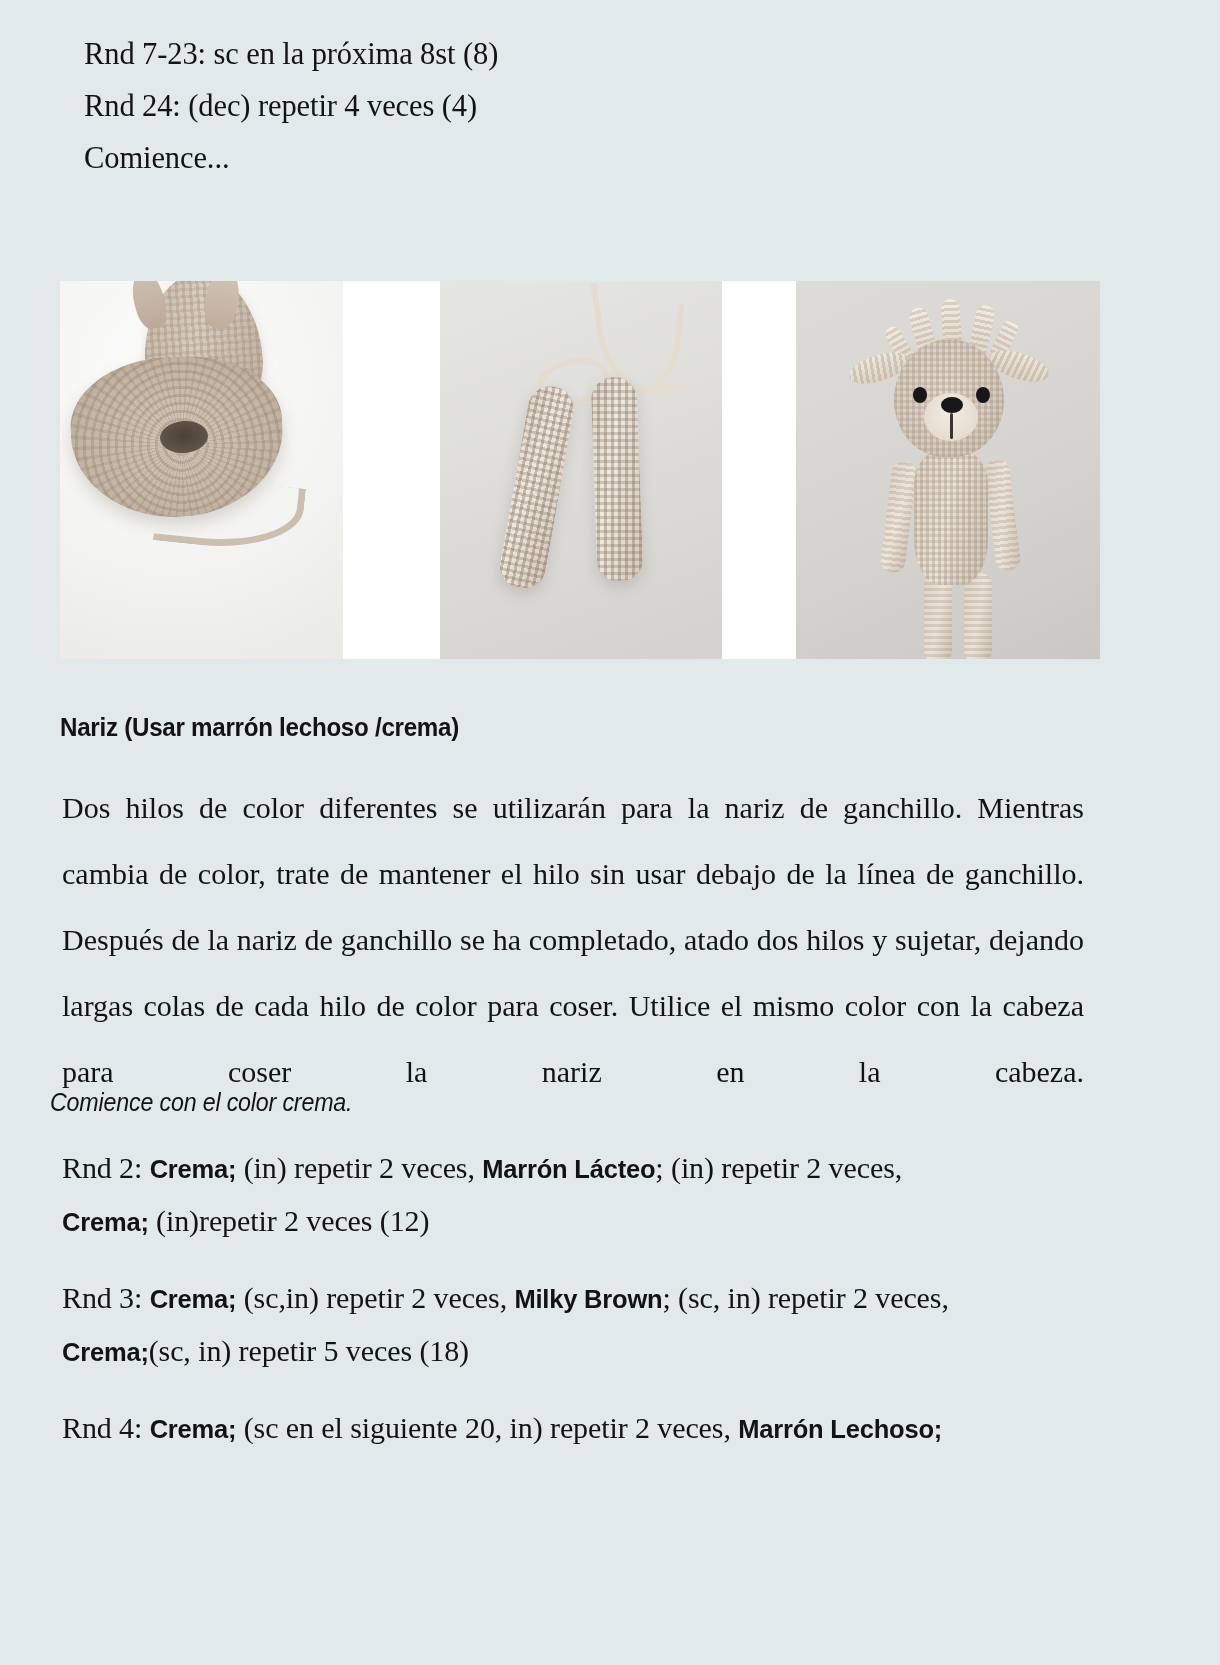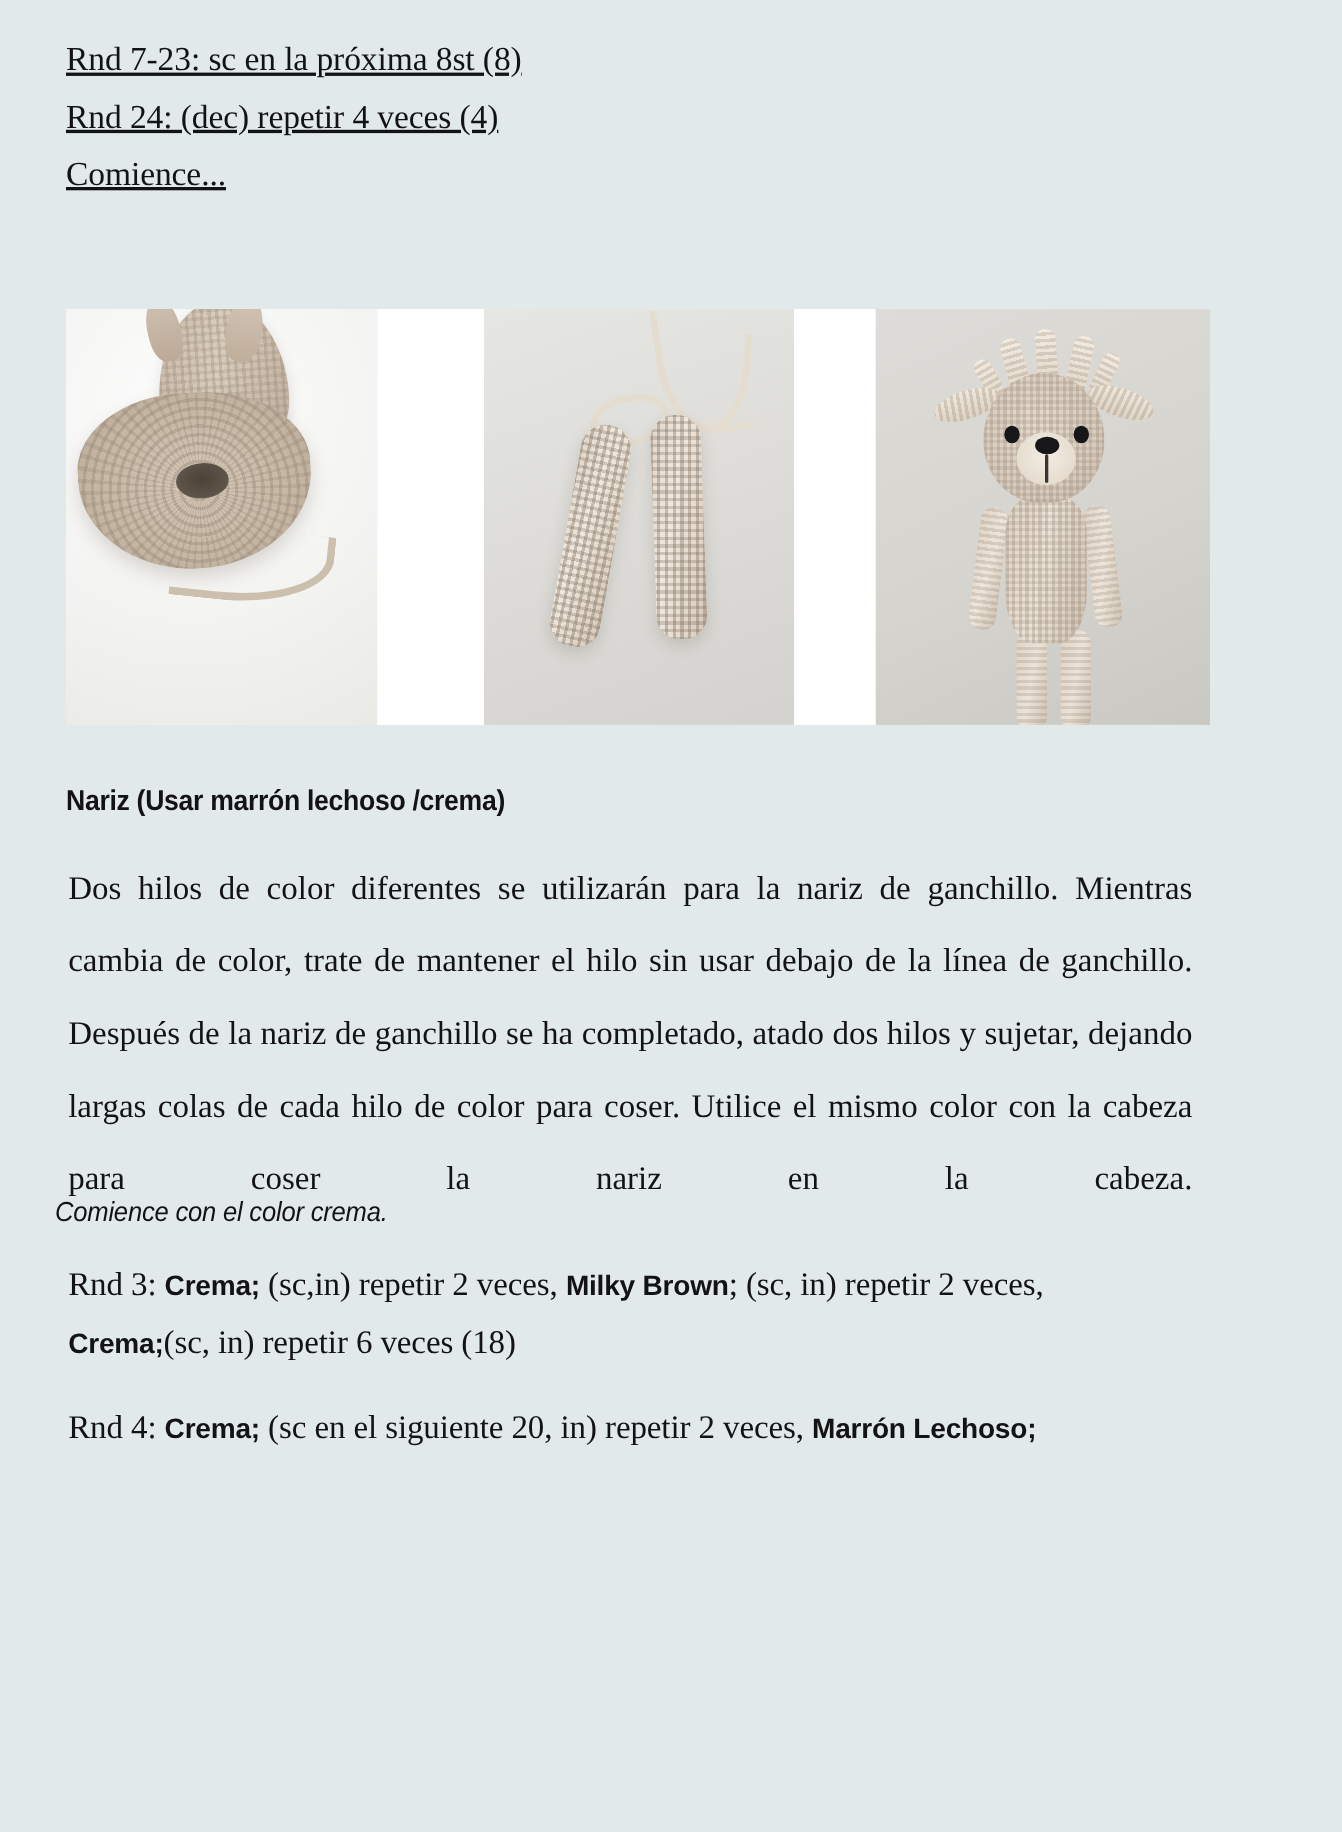--- a/index.html
+++ b/index.html
@@ -15,22 +15,21 @@
     color: #131313;
     overflow: hidden;
     position: relative;
   }
 
   .page {
     position: relative;
     width: 1220px;
     height: 1665px;
     box-sizing: border-box;
-    padding: 0 60px;
-    text-decoration: underline;
+    padding: 0 84px;
   }
 
   
   .rnd-line {
     font-size: 30.5px;
     line-height: 53px;
     letter-spacing: -0.1px;
     white-space: nowrap;
   }
 
@@ -411,27 +410,35 @@
 
   <div class="section-heading">Nariz (Usar marrón lechoso /crema)</div>
 
   <div class="intro-para">Dos hilos de color diferentes se utilizarán para la nariz de ganchillo. Mientras cambia de color, trate de mantener el hilo sin usar debajo de la línea de ganchillo. Después de la nariz de ganchillo se ha completado, atado dos hilos y sujetar, dejando largas colas de cada hilo de color para coser. Utilice el mismo color con la cabeza para coser la nariz en la cabeza.</div>
 
   <div class="italic-note">Comience con el color crema.</div>
 
   <div class="rounds">
 
 
+    <div class="round-block">
+      <div class="rnd-line">
+        <span>Rnd 2: </span><b class="color">Crema;</b><span> (in) repetir 2 veces, </span><b class="color">Marrón Lácteo</b><span>; (in) repetir 2 veces,</span>
+      </div>
+      <div class="rnd-line">
+        <b class="color">Crema;</b><span> (in)repetir 2 veces (12)</span>
+      </div>
+    </div>
 
     <div class="round-block">
       <div class="rnd-line">
         <span>Rnd 3: </span><b class="color">Crema;</b><span> (sc,in) repetir 2 veces, </span><b class="color">Milky Brown</b><span>; (sc, in) repetir 2 veces,</span>
       </div>
       <div class="rnd-line">
-        <b class="color">Crema;</b><span>(sc, in) repetir 6 veces (18)</span>
+        <b class="color">Crema;</b><span>(sc, in) repetir 5 veces (18)</span>
       </div>
     </div>
 
     <div class="round-block">
       <div class="rnd-line">
         <span>Rnd 4: </span><b class="color">Crema;</b><span> (sc en el siguiente 20, in) repetir 2 veces, </span><b class="color">Marrón Lechoso;</b>
       </div>
     </div>
 
   </div>

